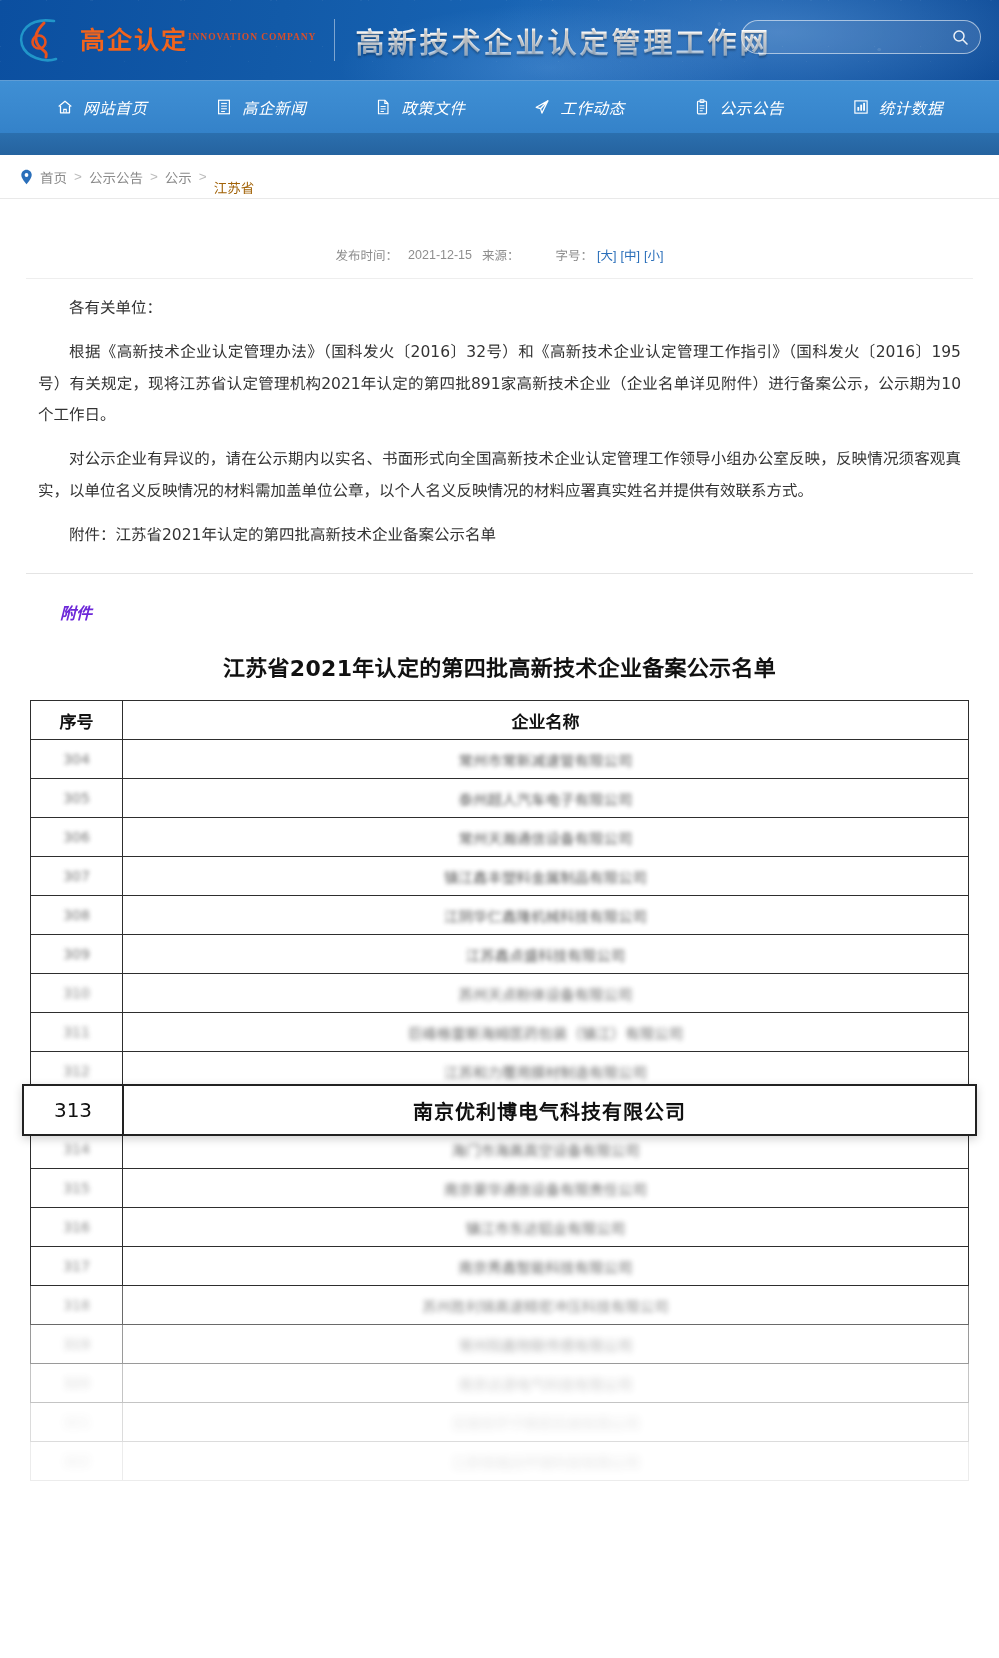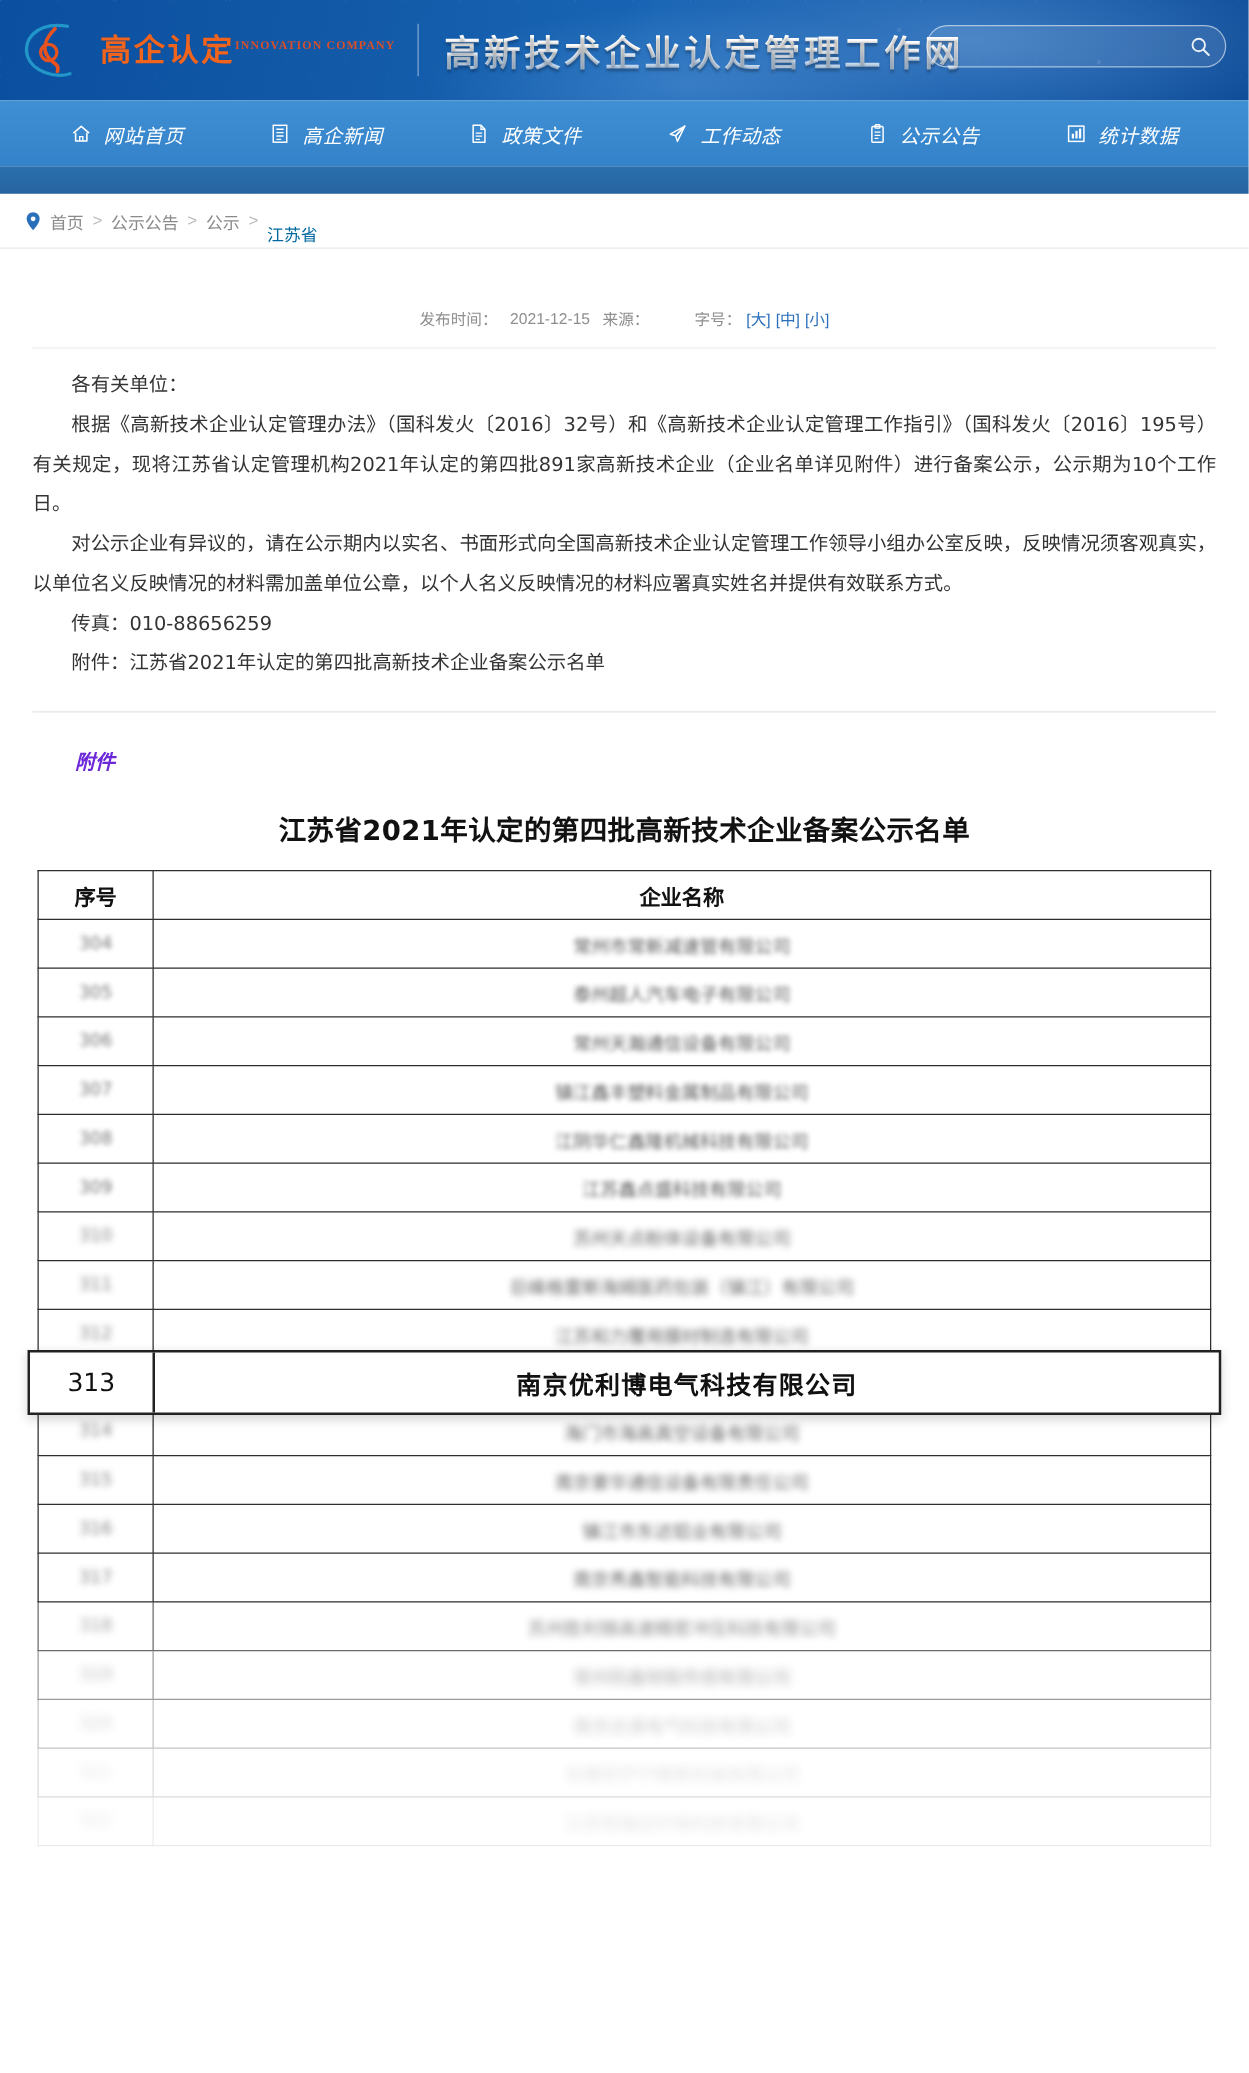--- a/index.html
+++ b/index.html
@@ -95,21 +95,21 @@
 
   
   .crumb {
     height: 44px; display: flex; align-items: center; gap: 7px;
     padding-left: 20px; font-size: 13.5px; color: #8a8a8a;
     border-bottom: 1px solid #e9e9e9;
   }
   .crumb .pin { width: 13px; height: 16px; flex: none; }
   .crumb a { color: #8a8a8a; text-decoration: none; }
   .crumb .sep { color: #bbb; }
-  .crumb .cur { color: #0369a1; margin-top: 20px; }
+  .crumb .cur { color: #a16207; margin-top: 20px; }
 
   
   .article { padding: 30px 26px 0; }
   .art-title {
     text-align: center; font-size: 22.5px; font-weight: 700; color: #222;
     letter-spacing: .4px; line-height: 1.4;
     font-family: "DejaVu Sans", sans-serif;
   }
   .art-meta {
     margin-top: 16px; display: flex; justify-content: center; align-items: center;
@@ -119,21 +119,21 @@
   .art-meta .fz b { font-weight: 400; color: #8e8e8e; }
   .art-meta .fz i {
     font-style: normal; color: #2a6fba; cursor: pointer;
   }
   .meta-rule { margin: 14px 0 0; border: 0; border-top: 1px solid #eee; }
 
   .body-text {
     margin-top: 14px; font-size: 15.5px; line-height: 2.05; color: #333;
     font-family: "DejaVu Sans", sans-serif; text-align: justify;
   }
-  .body-text p { margin: 0; }
+  .body-text p { margin: 12px; }
   .body-text p.ind { text-indent: 2em; }
 
   .sec-rule { margin: 22px 0 0; border: 0; border-top: 1px solid #e4e4e4; }
 
   
   .attach { padding: 26px 26px 0; }
   .attach-h {
     font-size: 16px; font-weight: 700; color: #6d28d9; padding-left: 34px;
     font-family: "DejaVu Sans", sans-serif;
     font-style: italic;
@@ -330,21 +330,20 @@
       <i>[中]</i>
       <i>[小]</i>
     </span>
   </div>
   <hr class="meta-rule">
 
   <div class="body-text">
     <p class="ind">各有关单位：</p>
     <p class="ind">根据《高新技术企业认定管理办法》（国科发火〔2016〕32号）和《高新技术企业认定管理工作指引》（国科发火〔2016〕195号）有关规定，现将江苏省认定管理机构2021年认定的第四批891家高新技术企业（企业名单详见附件）进行备案公示，公示期为10个工作日。</p>
     <p class="ind">对公示企业有异议的，请在公示期内以实名、书面形式向全国高新技术企业认定管理工作领导小组办公室反映，反映情况须客观真实，以单位名义反映情况的材料需加盖单位公章，以个人名义反映情况的材料应署真实姓名并提供有效联系方式。</p>
-    <p class="ind">传真：010-88656259</p>
     <p class="ind">附件：江苏省2021年认定的第四批高新技术企业备案公示名单</p>
   </div>
 
   <hr class="sec-rule">
 </div>
 
 <div class="attach">
   <div class="attach-h">附件</div>
   <div class="tbl-title">江苏省2021年认定的第四批高新技术企业备案公示名单</div>
 </div>

